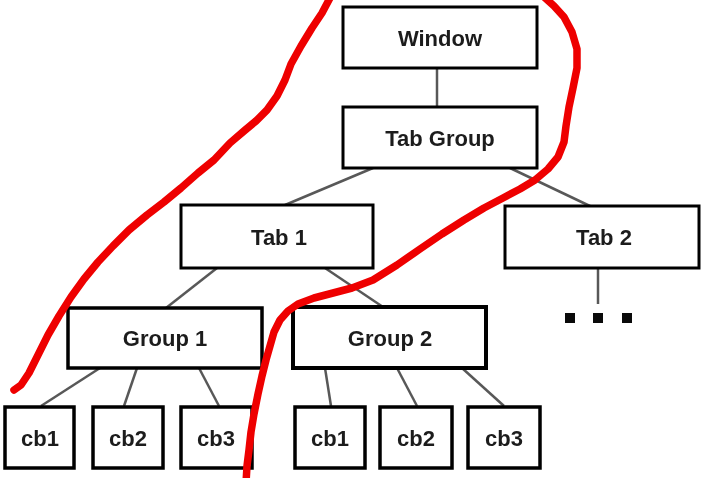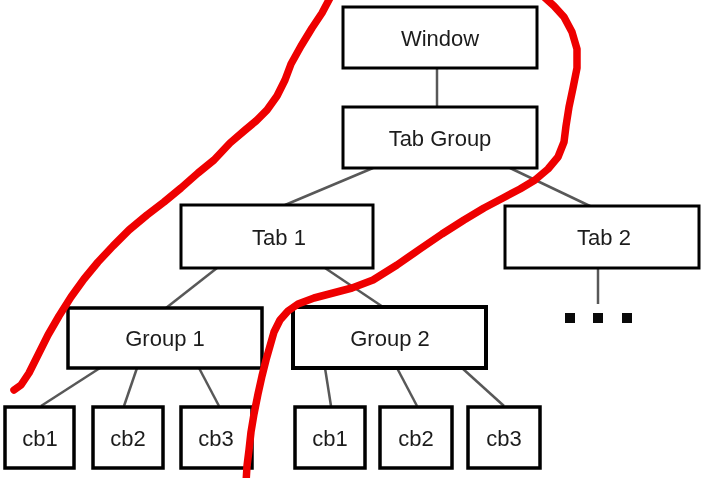--- a/index.html
+++ b/index.html
@@ -1,16 +1,16 @@
 <!DOCTYPE html>
 <html><head>
 <meta charset="utf-8">
 <style>
   html,body{margin:0;padding:0;background:#ffffff;}
-  .canvas{position:relative;width:701px;height:478px;background:#ffffff;overflow:hidden;}
+  .canvas{position:relative;width:701px;height:478px;background:#ffffff;overflow:hidden;font-weight:bold;}
   svg{display:block;}
   .node-box{fill:#ffffff;stroke:#000000;}
   .bw3{stroke-width:3;}
   .bw35{stroke-width:3.5;}
   .bw4{stroke-width:4;}
   .node-label{font-family:"Liberation Sans",sans-serif;font-size:22px;fill:#1c1c1c;text-anchor:middle;}
   .edge{stroke:#585858;stroke-width:2.5;fill:none;}
   .red-annotation{fill:none;stroke:#ee0000;stroke-width:7.5;stroke-linecap:round;stroke-linejoin:round;}
   .ellipsis-dot{fill:#0a0a0a;}
 </style>

